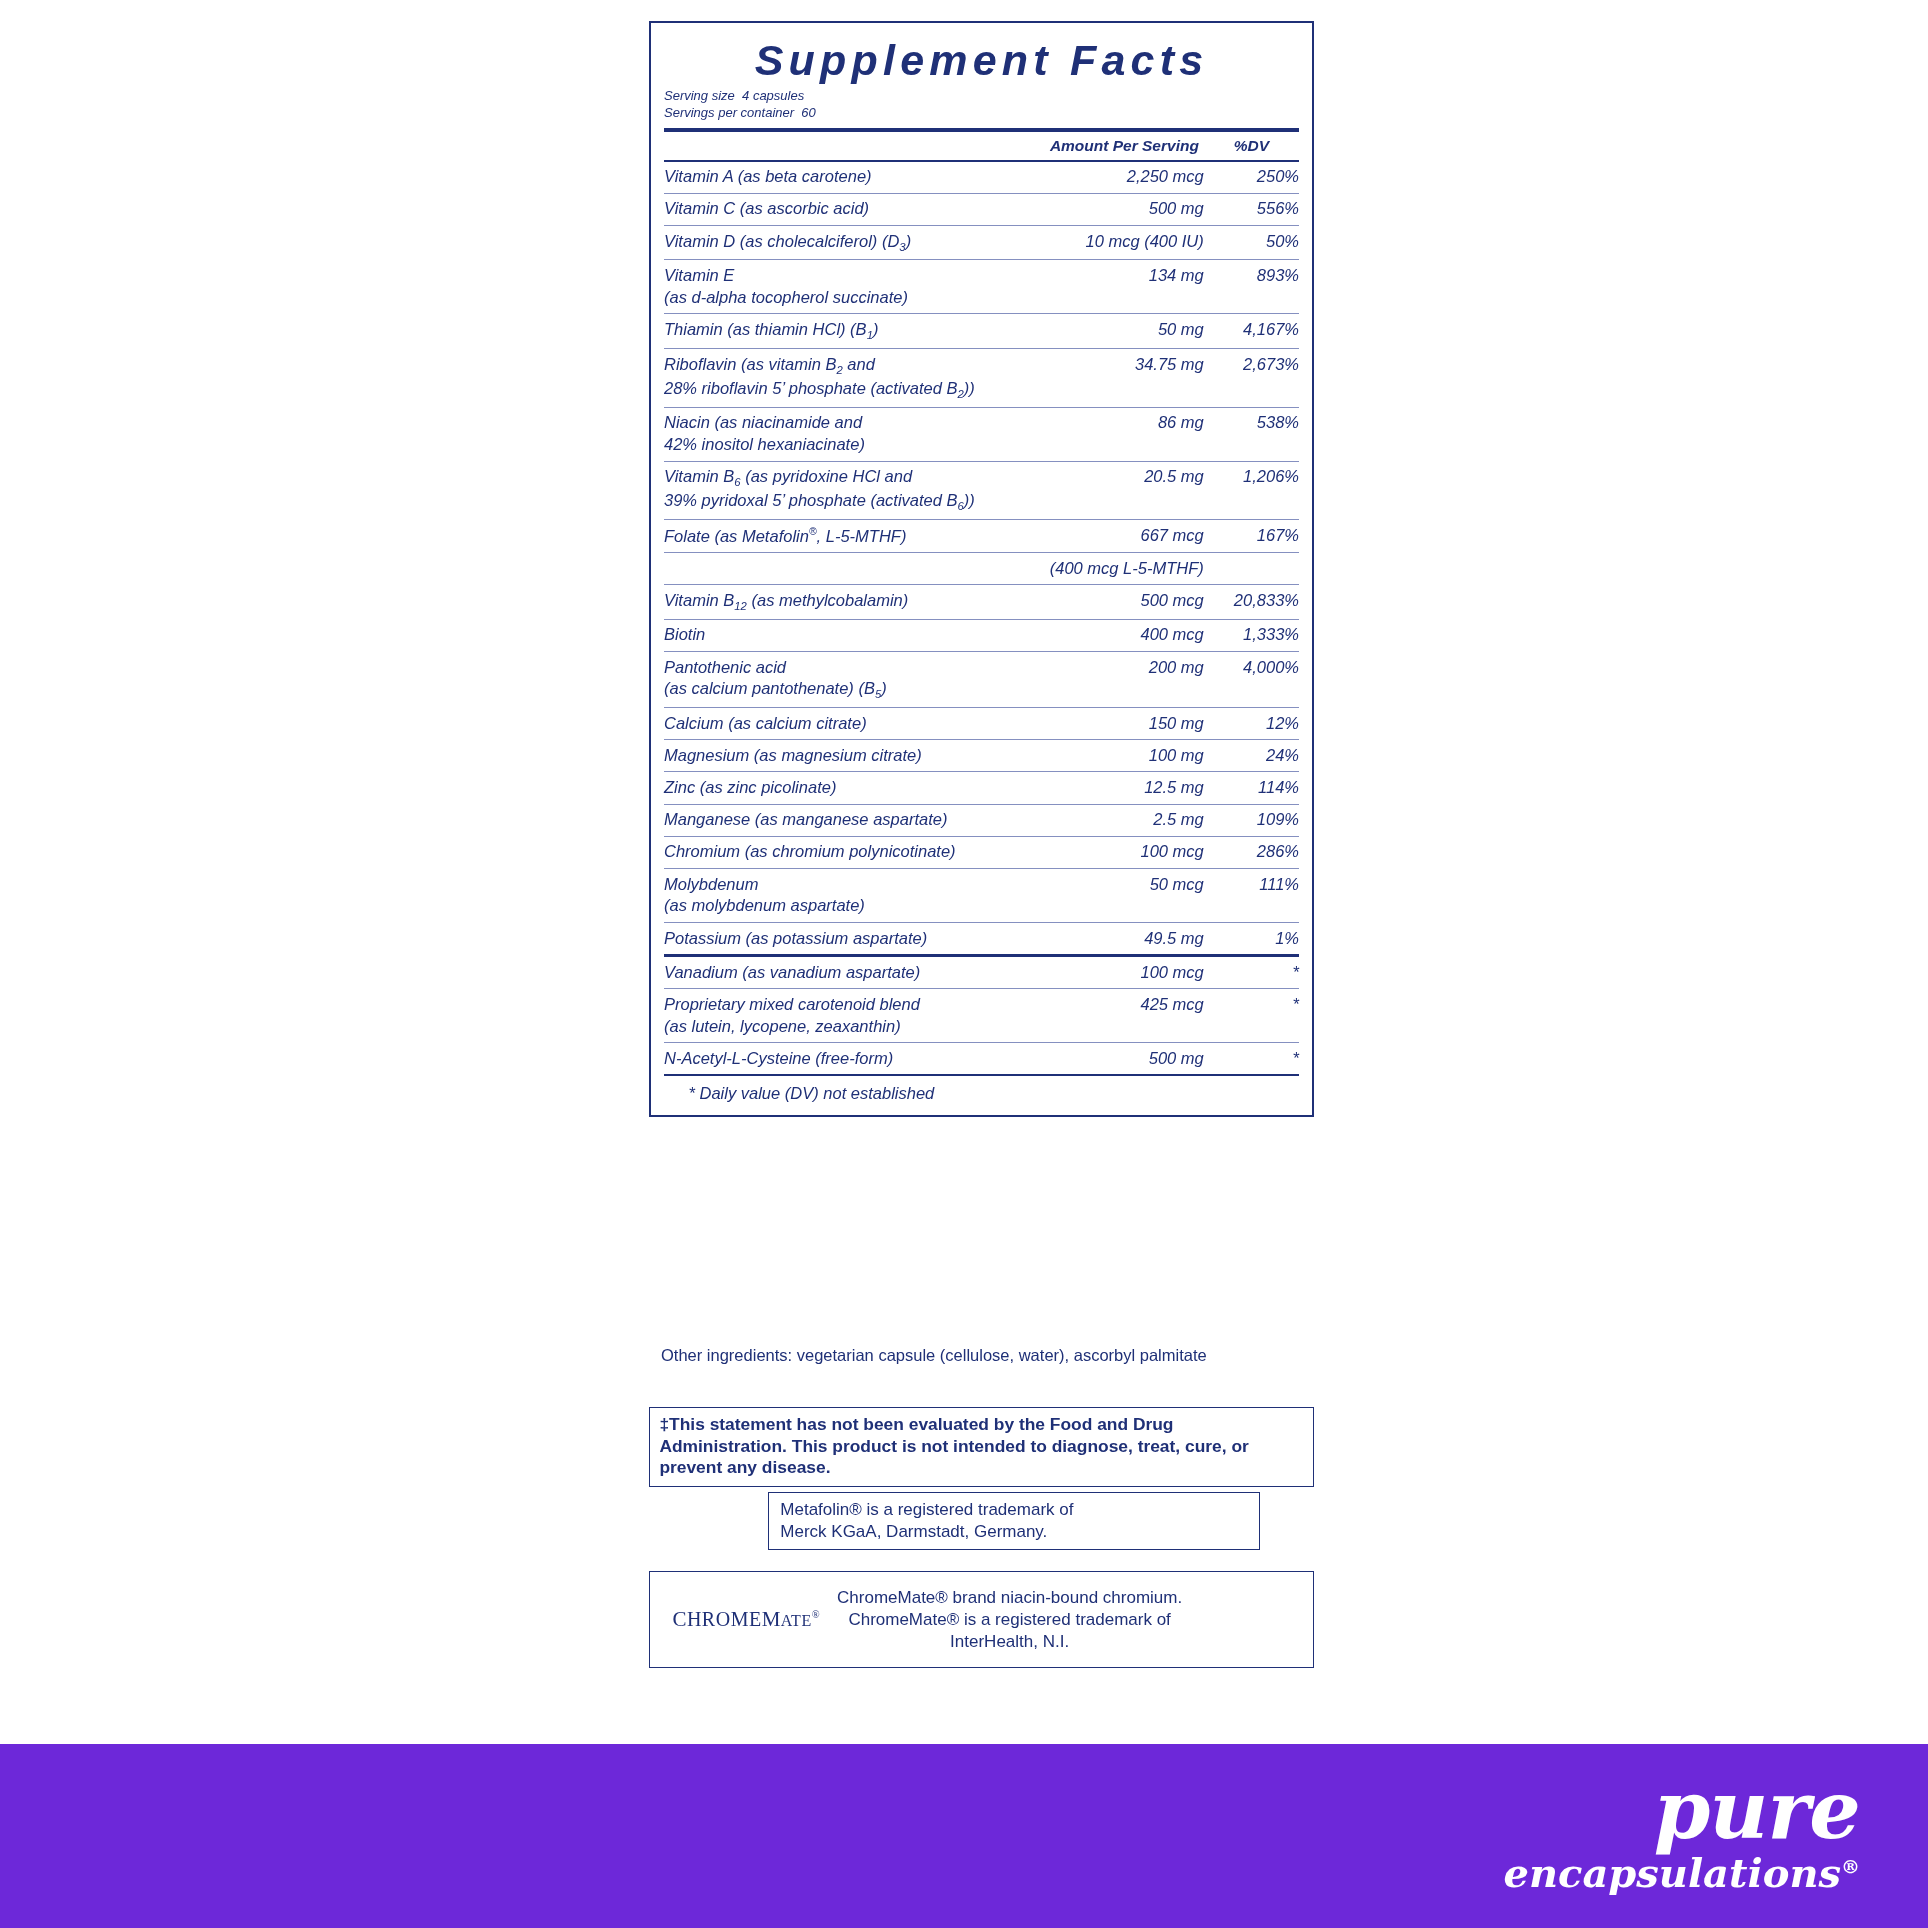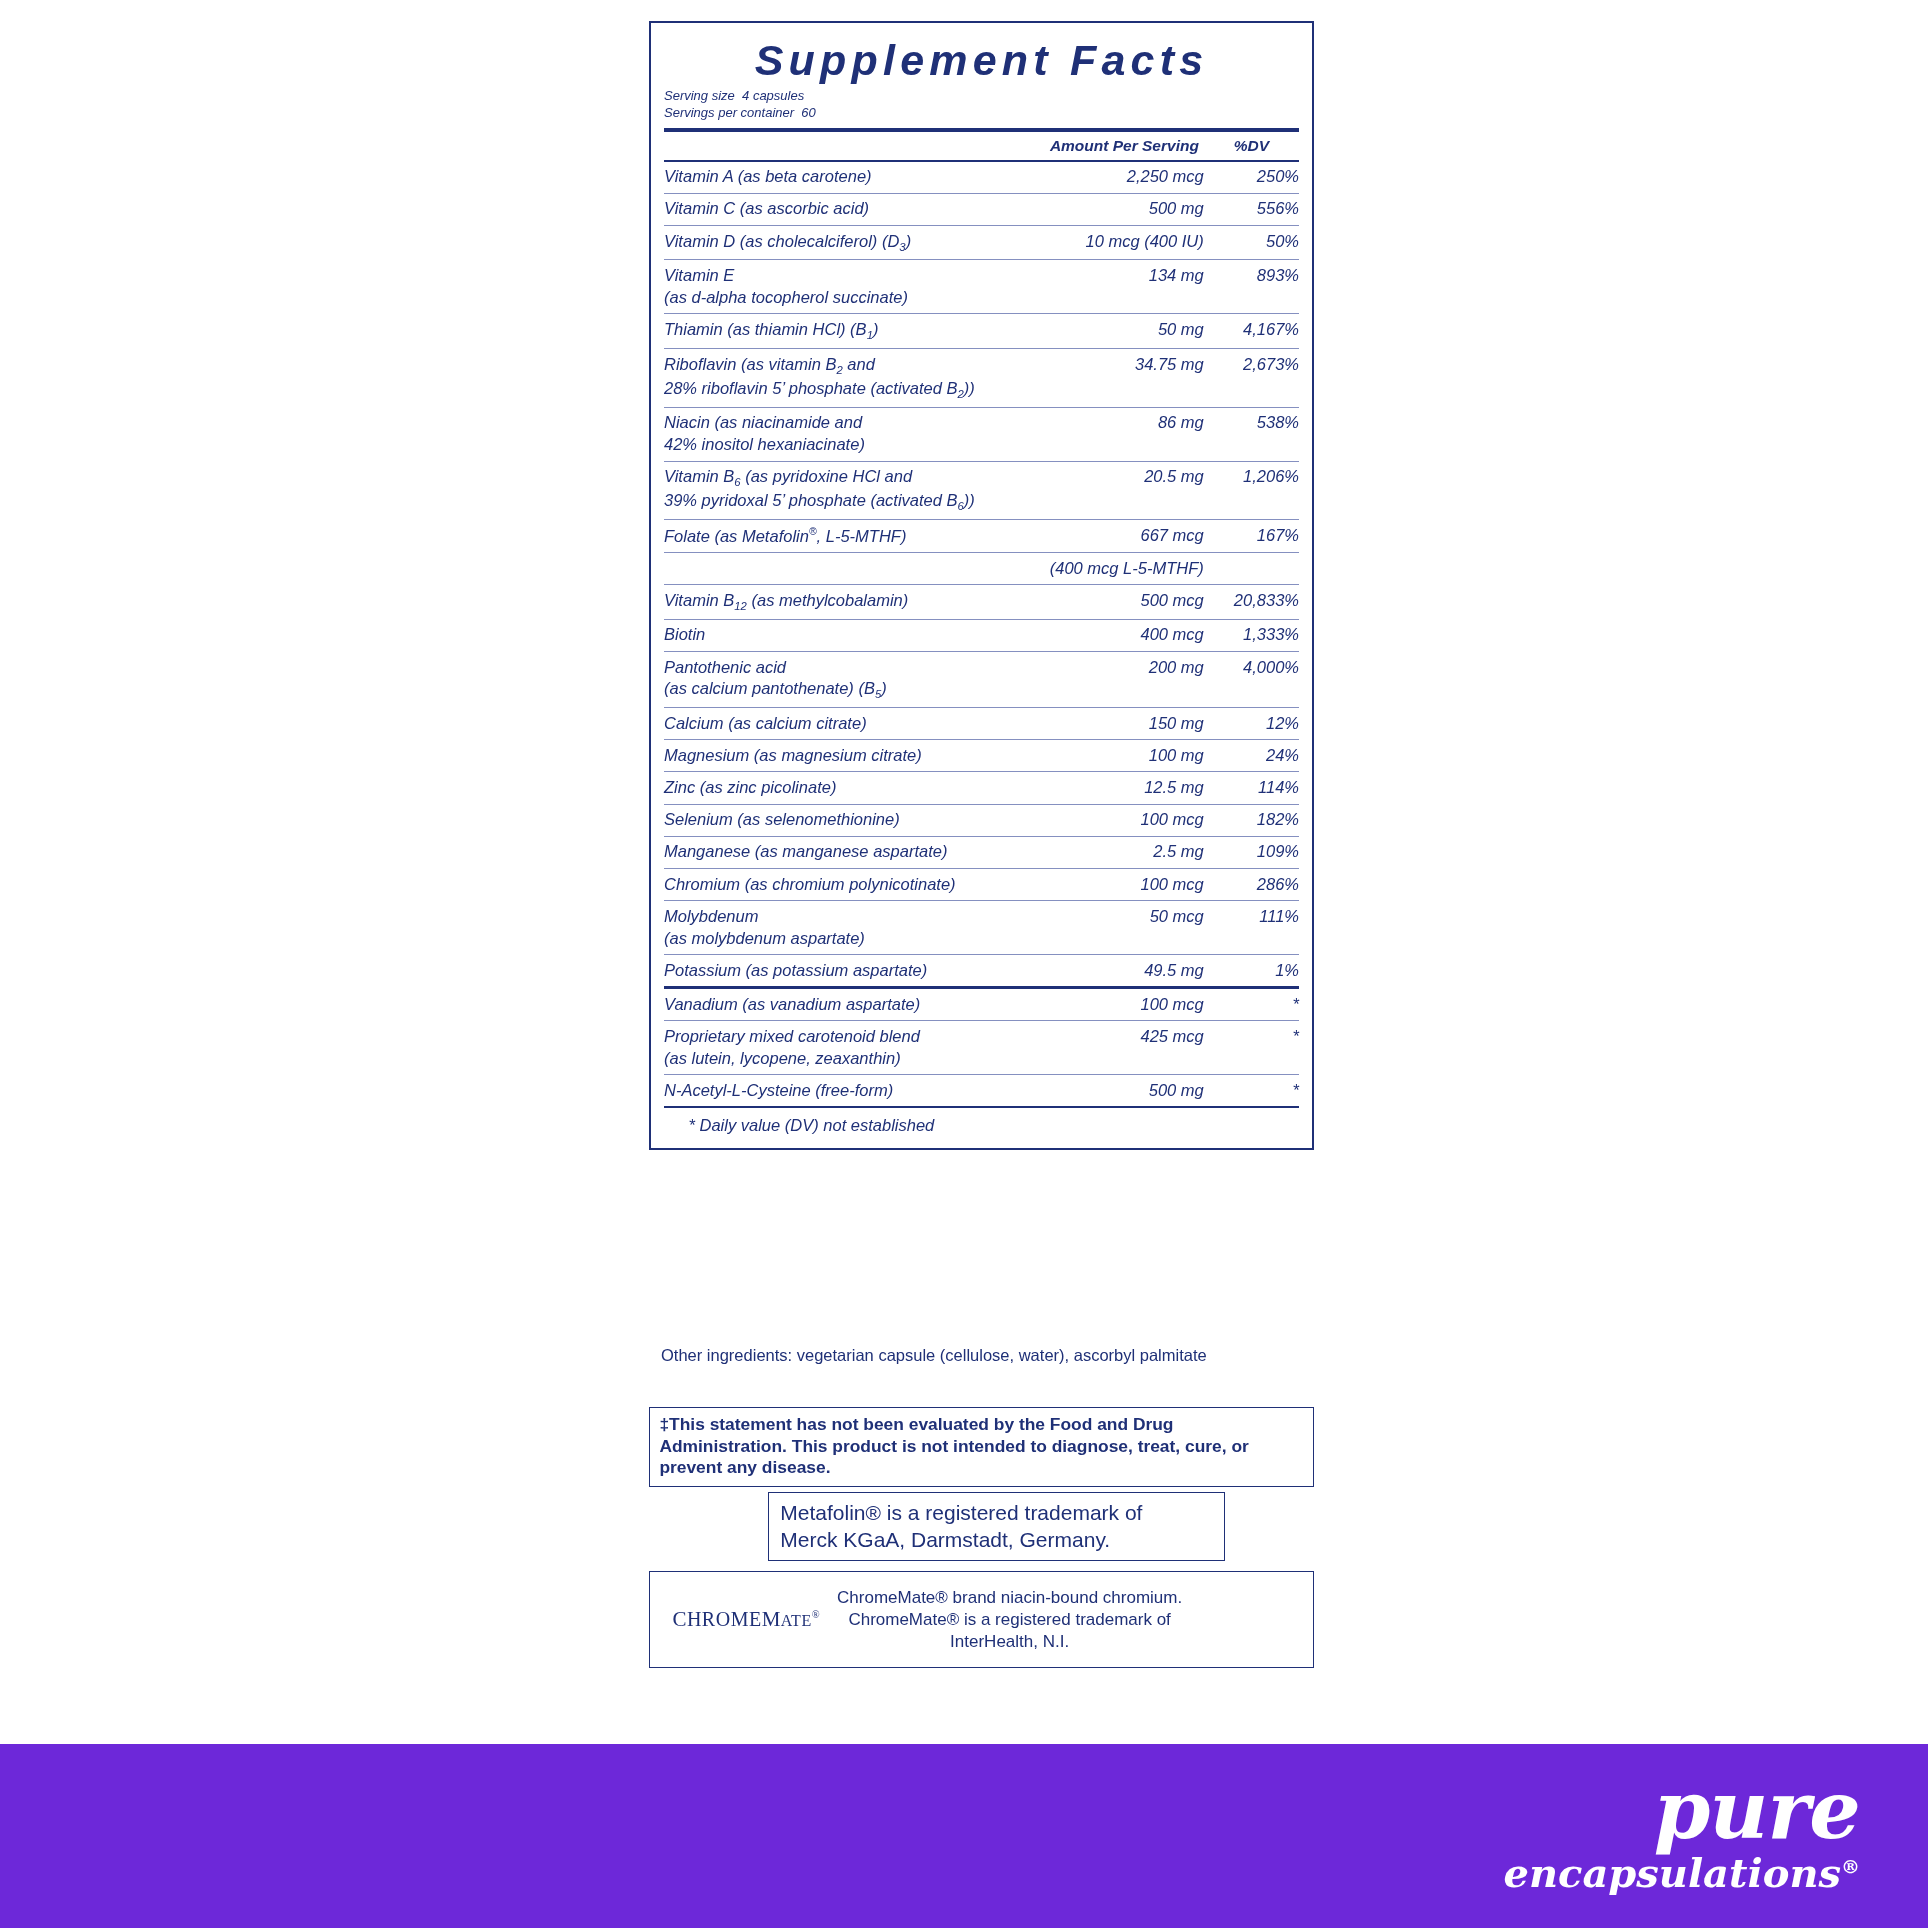--- a/index.html
+++ b/index.html
@@ -140,25 +140,25 @@
     font-weight: bold;
     line-height: 1.26;
     color: #1f3077;
   }
 
   
   .metafolin {
     position: absolute;
     left: 768px;
     top: 1492px;
-    width: 457px;
+    width: 492px;
     box-sizing: border-box;
     border: 1.5px solid #1f3077;
     padding: 5.6px 9.4px 6.6px 11.3px;
-    font-size: 21px;
+    font-size: 17px;
     line-height: 1.3;
     color: #1f3077;
   }
 
   
   .chromemate {
     position: absolute;
     left: 649px;
     top: 1571px;
     width: 665px;
@@ -353,25 +353,20 @@
           <td class="name"><span>Magnesium (as magnesium citrate)</span></td>
           <td class="amt">100 mg</td>
           <td class="dv">24%</td>
         </tr>
         <tr>
           <td class="name"><span>Zinc (as zinc picolinate)</span></td>
           <td class="amt">12.5 mg</td>
           <td class="dv">114%</td>
         </tr>
         <tr>
-          <td class="name"><span>Selenium (as selenomethionine)</span></td>
-          <td class="amt">100 mcg</td>
-          <td class="dv">182%</td>
-        </tr>
-        <tr>
           <td class="name"><span>Manganese (as manganese aspartate)</span></td>
           <td class="amt">2.5 mg</td>
           <td class="dv">109%</td>
         </tr>
         <tr>
           <td class="name"><span>Chromium (as chromium polynicotinate)</span></td>
           <td class="amt">100 mcg</td>
           <td class="dv">286%</td>
         </tr>
 

